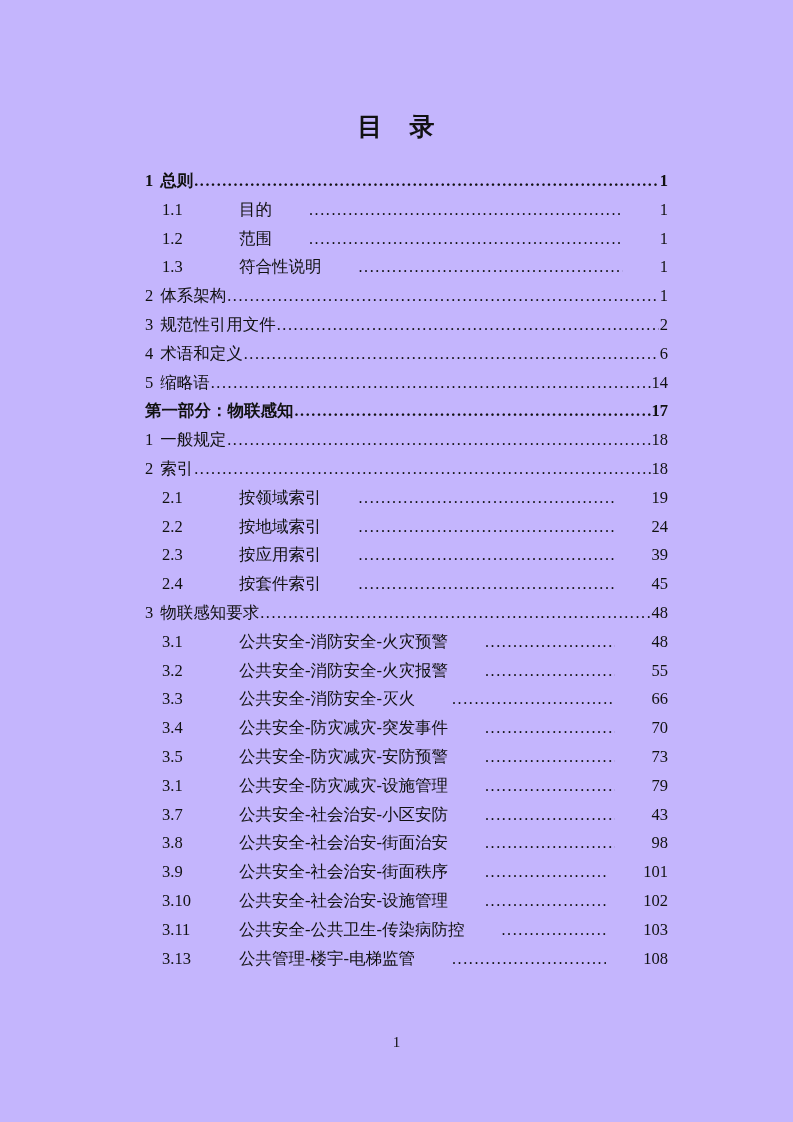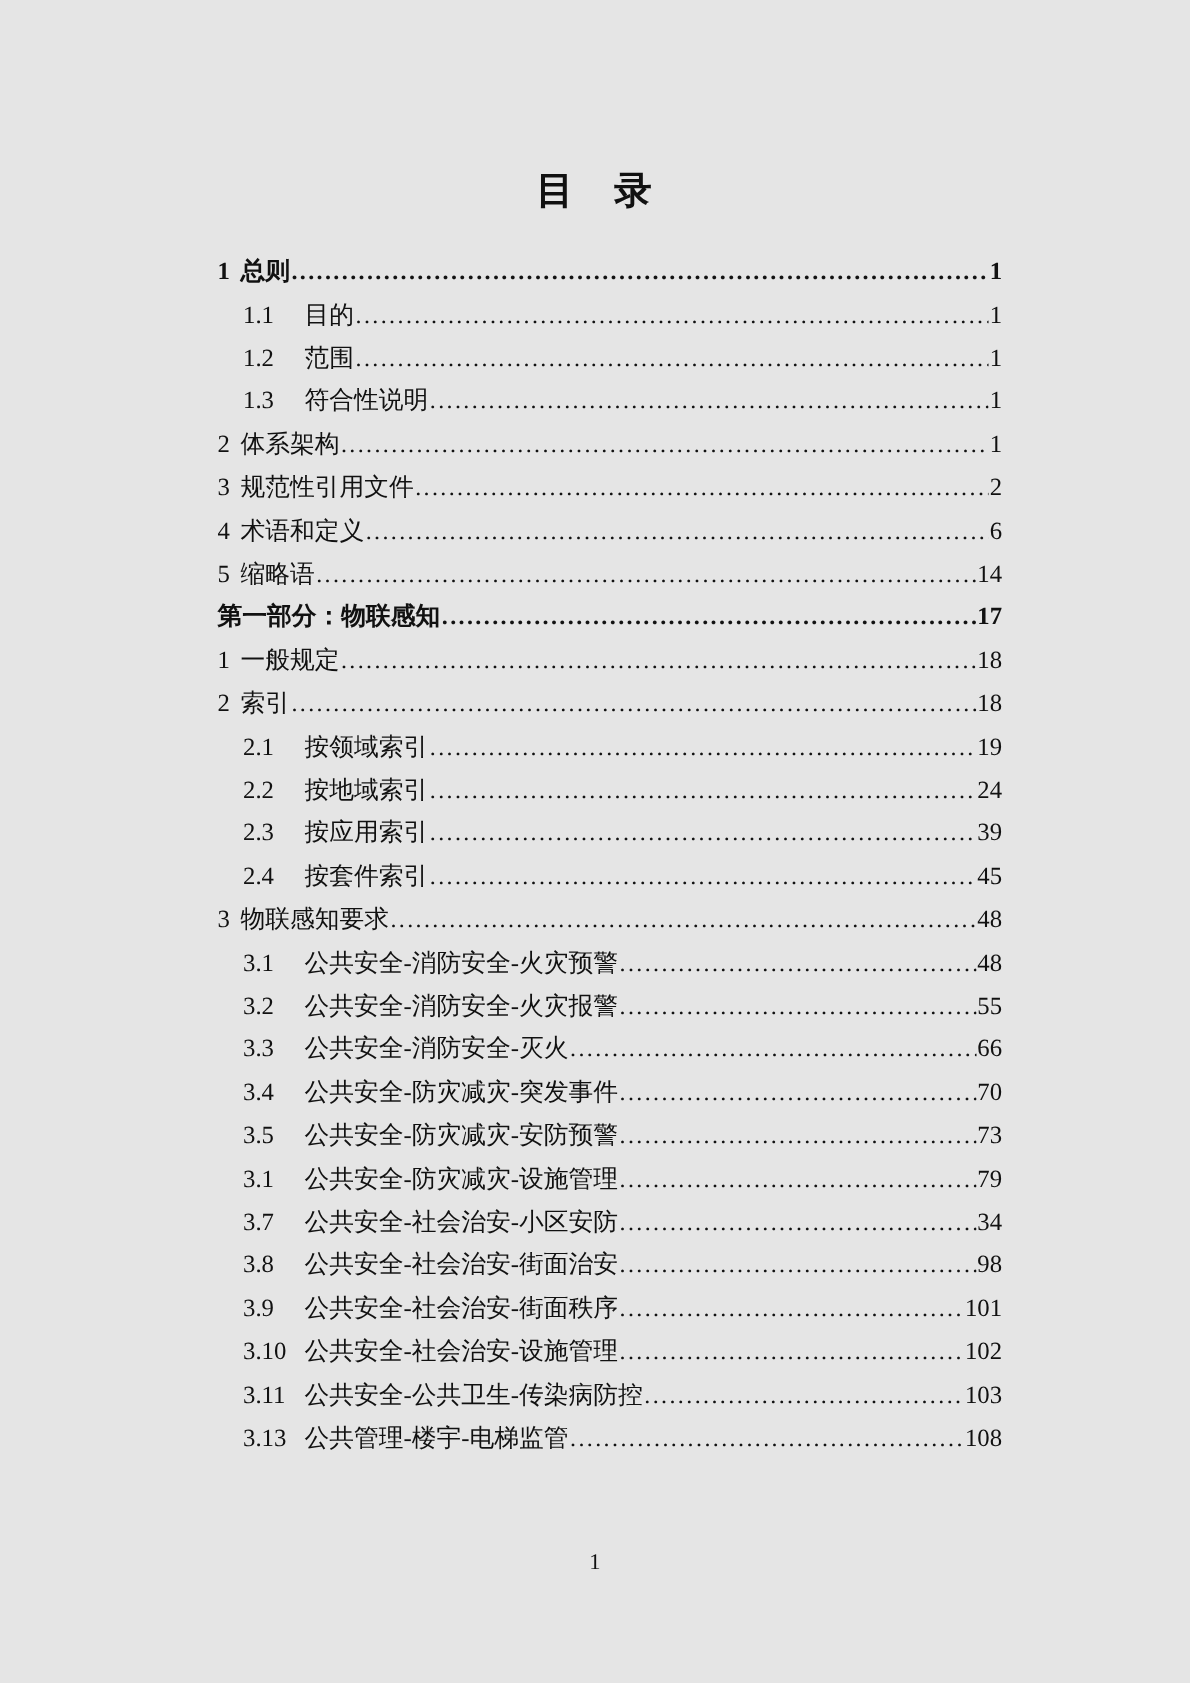--- a/index.html
+++ b/index.html
@@ -4,21 +4,21 @@
 <style>
   html, body {
     margin: 0;
     padding: 0;
     background: #ffffff;
   }
   .page {
     position: relative;
     width: 793px;
     height: 1122px;
-    background: #e5e5e5;
+    background: #c4b5fd;
     color: #111111;
     font-family: "Liberation Serif", "DejaVu Serif", serif;
     overflow: hidden;
   }
   .doc-title {
     margin: 0;
     padding-top: 110px;
     text-align: center;
     font-size: 25px;
     font-weight: 700;
@@ -34,20 +34,21 @@
     height: 28.8px;
     line-height: 28.8px;
     font-size: 16.5px;
     white-space: nowrap;
   }
   .toc-entry.bold {
     font-weight: 700;
   }
   .toc-entry[data-level="2"] {
     padding-left: 17px;
+    gap: 36px;
   }
   .toc-num {
     flex: 0 0 auto;
     margin-right: 7px;
   }
   .toc-entry[data-level="2"] .toc-num {
     min-width: 41px;
     margin-right: 0;
   }
   .toc-num:empty {
@@ -218,21 +219,21 @@
       <div class="toc-entry" data-level="2">
     <span class="toc-num">3.1</span>
     <span class="toc-title-text">公共安全-防灾减灾-设施管理</span>
     <span class="toc-dots"></span>
     <span class="toc-page-num">79</span>
   </div>
       <div class="toc-entry" data-level="2">
     <span class="toc-num">3.7</span>
     <span class="toc-title-text">公共安全-社会治安-小区安防</span>
     <span class="toc-dots"></span>
-    <span class="toc-page-num">34</span>
+    <span class="toc-page-num">43</span>
   </div>
       <div class="toc-entry" data-level="2">
     <span class="toc-num">3.8</span>
     <span class="toc-title-text">公共安全-社会治安-街面治安</span>
     <span class="toc-dots"></span>
     <span class="toc-page-num">98</span>
   </div>
       <div class="toc-entry" data-level="2">
     <span class="toc-num">3.9</span>
     <span class="toc-title-text">公共安全-社会治安-街面秩序</span>

